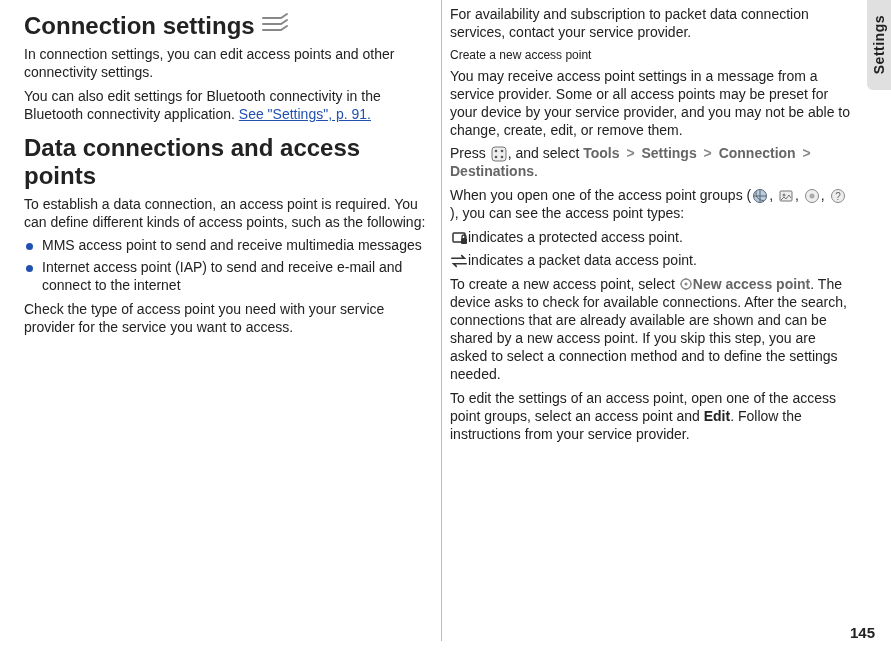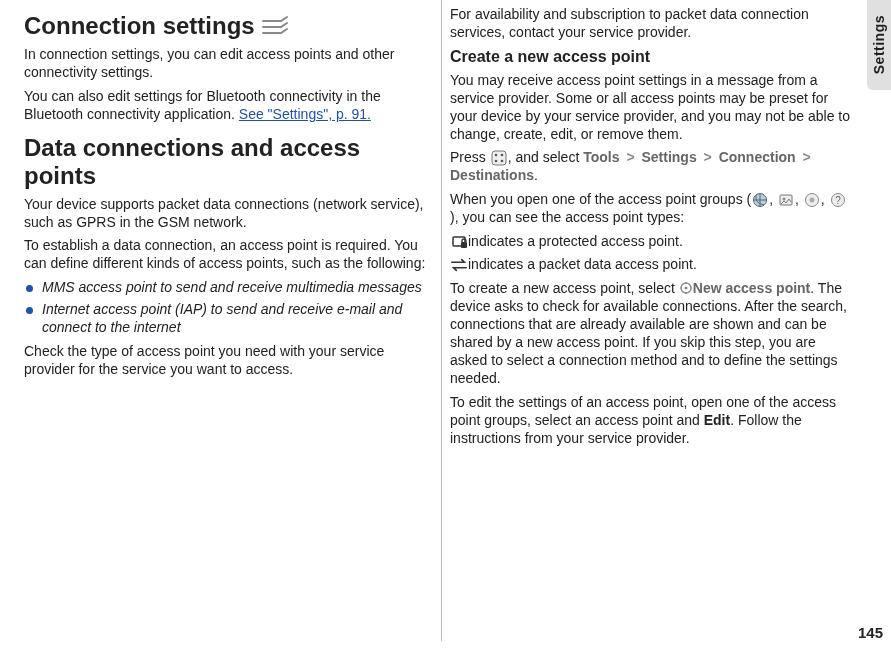--- a/index.html
+++ b/index.html
@@ -26,44 +26,42 @@
     flex: 1;
     padding: 0 28px 0 8px;
     border-left: 1px solid #bbb;
   }
   p { margin: 6px 0; line-height: 1.28; }
   h1 {
     font-size: 24px;
     font-weight: 700;
     margin: 12px 0 6px 0;
     display: flex;
-    align-items: center;
     gap: 4px;
   }
   h2 {
     font-size: 24px;
     font-weight: 700;
     margin: 10px 0 4px 0;
   }
   h3 {
-    font-size: 16px;
-    font-weight: 700;
+    font-size: 12px;
+    font-weight: 400;
     margin: 4px 0 4px 0;
   }
   .link {
     color: #2050b0;
     text-decoration: underline;
   }
   ul { list-style: none; margin: 4px 0; }
   ul li {
     position: relative;
     padding-left: 18px;
     margin: 4px 0;
     line-height: 1.28;
-    font-style: italic;
   }
   ul li::before {
     content: "";
     position: absolute;
     left: 2px;
     top: 6px;
     width: 7px; height: 7px;
     background: #2050b0;
     border-radius: 50%;
   }
@@ -83,21 +81,21 @@
   }
   .side-tab span {
     writing-mode: vertical-rl;
     transform: rotate(180deg);
     font-weight: 700;
     font-size: 14px;
     letter-spacing: 0.5px;
   }
   .page-num {
     position: absolute;
-    right: 8px;
+    right: 16px;
     bottom: 10px;
     font-weight: 700;
     font-size: 15px;
   }
   .icon-inline {
     display: inline-flex;
     vertical-align: middle;
   }
   .icon-box {
     display: inline-flex;
@@ -140,21 +138,20 @@
     <p>In connection settings, you can edit access points and other connectivity settings.</p>
 
     <p>
       <span>You can also edit settings for Bluetooth connectivity in the Bluetooth connectivity application. </span>
       <span class="link">See "Settings", p. 91.</span>
     </p>
 
 
     <h2>Data connections and access points</h2>
 
-    <p>Your device supports packet data connections (network service), such as GPRS in the GSM network.</p>
     <p>To establish a data connection, an access point is required. You can define different kinds of access points, such as the following:</p>
 
     <ul>
       <li>MMS access point to send and receive multimedia messages</li>
       <li>Internet access point (IAP) to send and receive e-mail and connect to the internet</li>
     </ul>
 
     <p>Check the type of access point you need with your service provider for the service you want to access.</p>
   </div>
 

